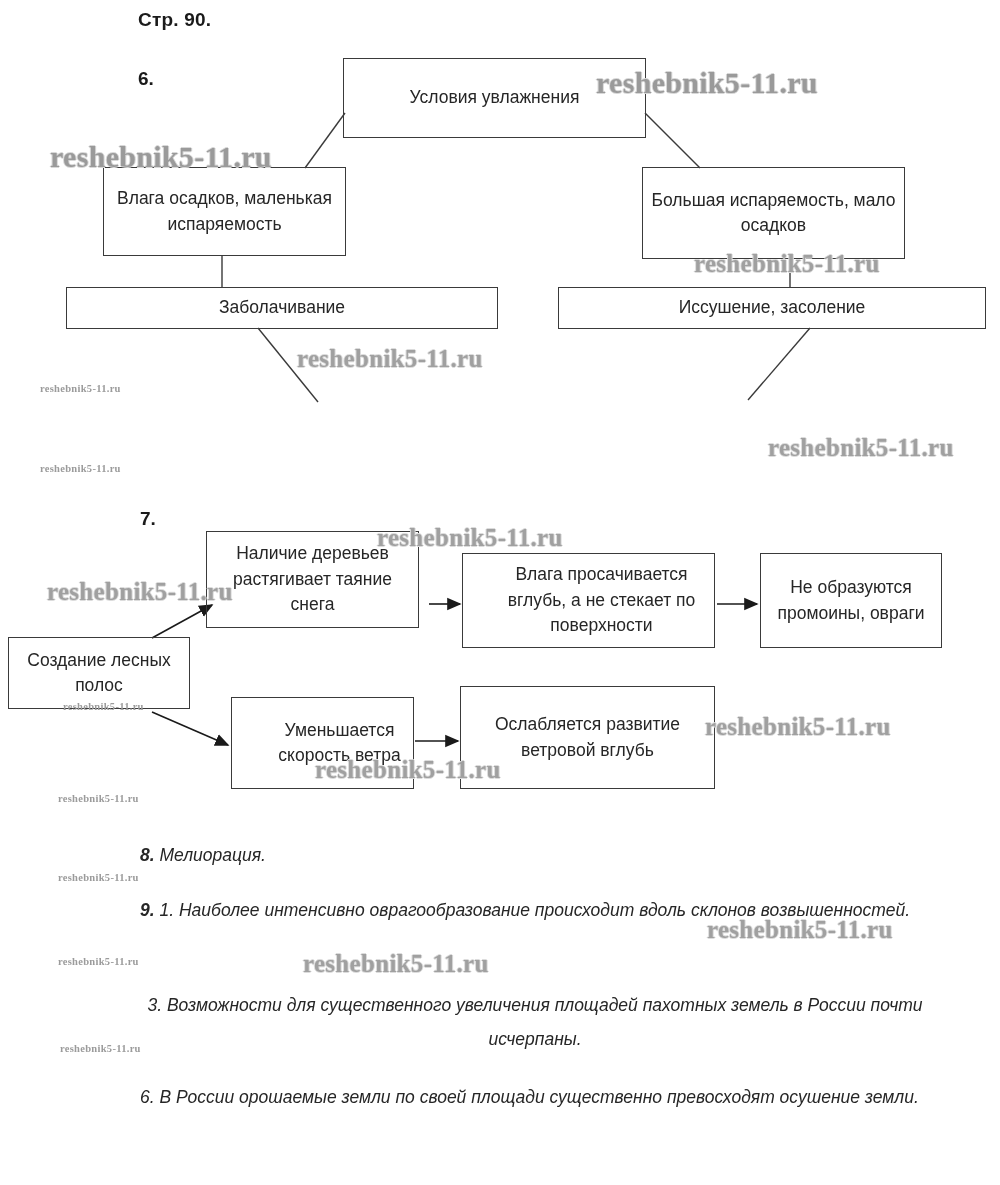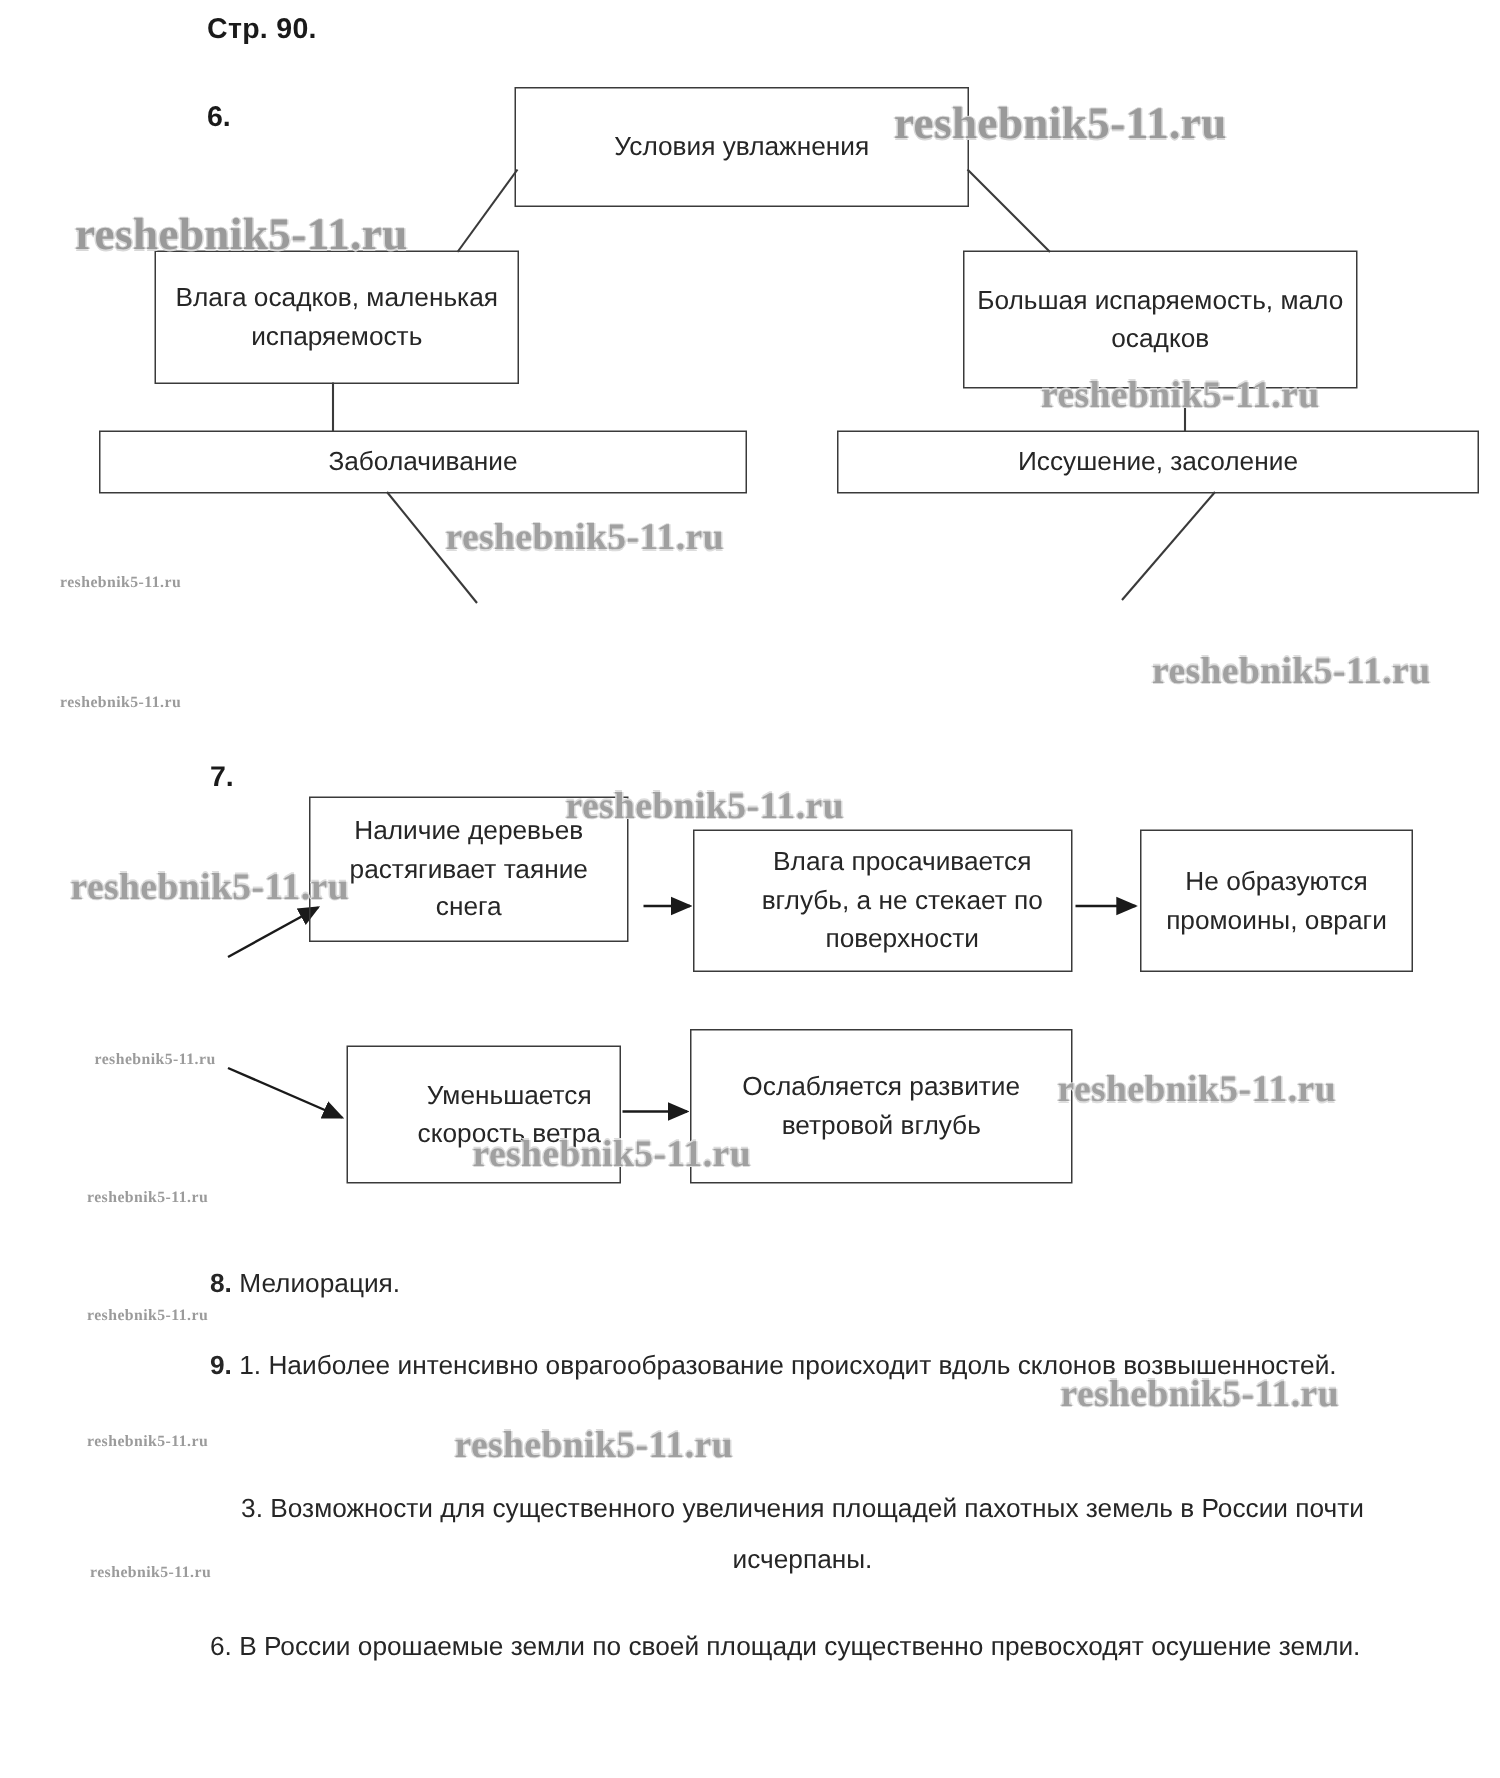--- a/index.html
+++ b/index.html
@@ -65,20 +65,21 @@
     z-index: 2;
     pointer-events: none;
   }
 
   
   .para {
     position: absolute;
     font-size: 17.5px;
     line-height: 1.95;
     color: #262626;
+    font-style: italic;
   }
   .para b { font-weight: bold; }
 
   
   .wm {
     position: absolute;
     font-family: "Liberation Serif", serif;
     font-weight: bold;
     color: #8c8c8c;
     white-space: nowrap;
@@ -158,20 +159,21 @@
 
     <line x1="152" y1="712" x2="228" y2="745" stroke="#1a1a1a" stroke-width="1.6" marker-end="url(#ah)"></line>
 
     <line x1="429" y1="604" x2="460" y2="604" stroke="#1a1a1a" stroke-width="1.6" marker-end="url(#ah)"></line>
 
     <line x1="717" y1="604" x2="757" y2="604" stroke="#1a1a1a" stroke-width="1.6" marker-end="url(#ah)"></line>
 
     <line x1="415" y1="741" x2="458" y2="741" stroke="#1a1a1a" stroke-width="1.6" marker-end="url(#ah)"></line>
   </svg>
 
+  <div class="box" style="left:8px; top:637px; width:182px; height:72px;">Создание лесных полос</div>
 
   <div class="box" style="left:206px; top:531px; width:213px; height:97px;">Наличие деревьев растягивает таяние снега</div>
 
   <div class="box" style="left:462px; top:553px; width:253px; height:95px;padding-left:32px;">Влага просачивается вглубь, а не стекает по поверхности</div>
 
   <div class="box" style="left:760px; top:553px; width:182px; height:95px;">Не образуются промоины, овраги</div>
 
   <div class="box" style="left:231px; top:697px; width:183px; height:92px;padding-left:40px;">Уменьшается скорость ветра</div>
 
   <div class="box" style="left:460px; top:686px; width:255px; height:103px;">Ослабляется развитие ветровой вглубь</div>

